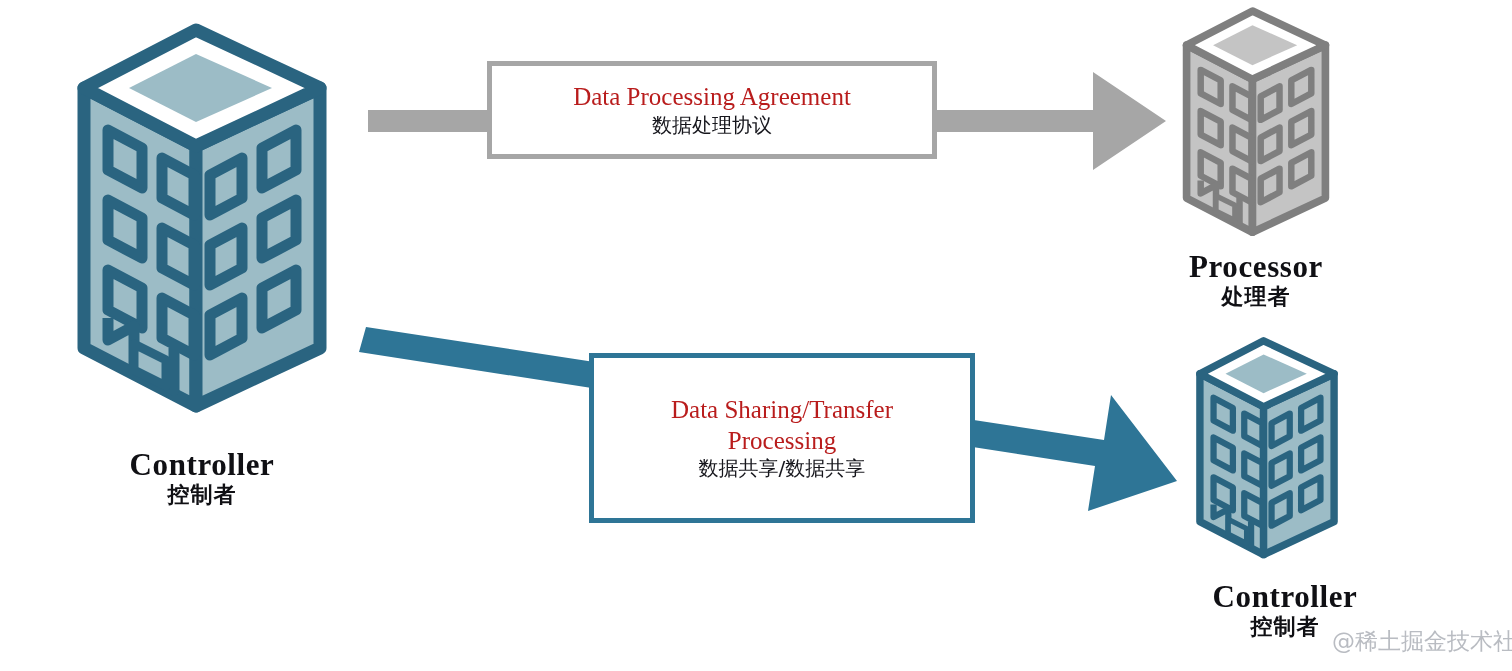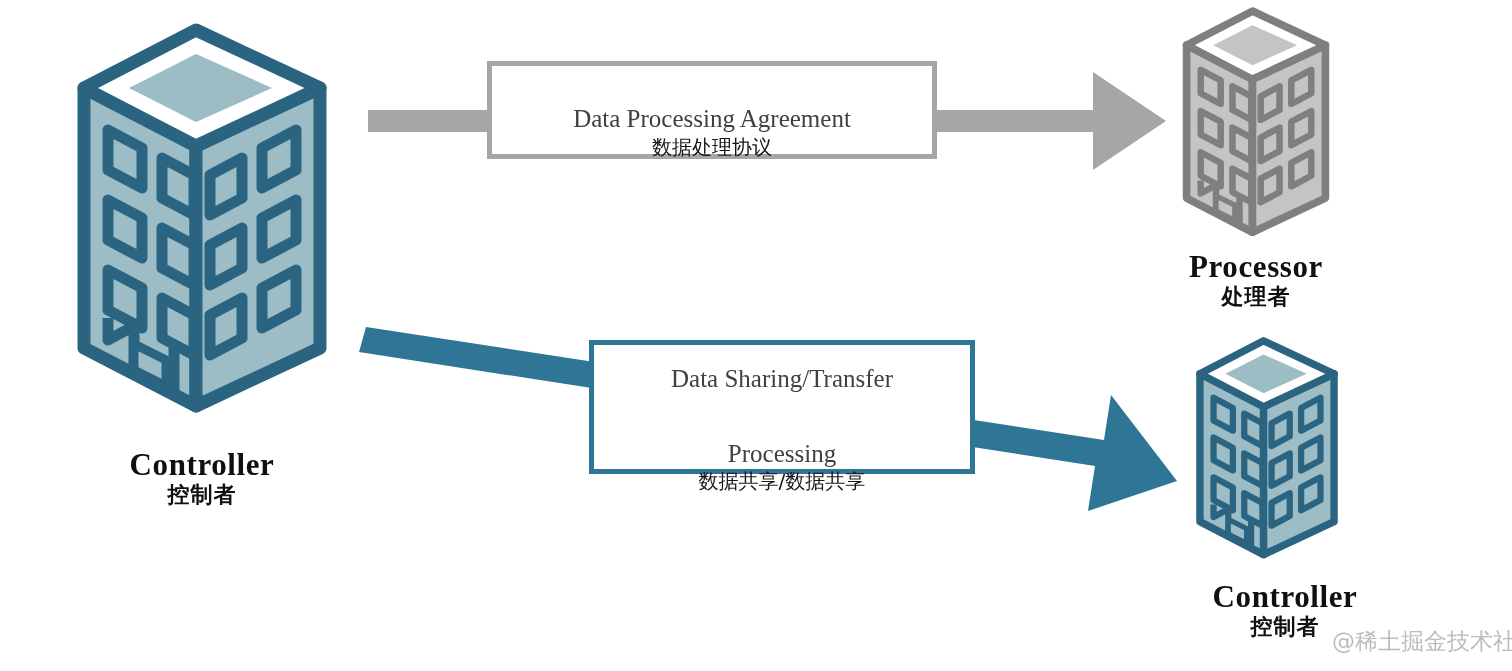--- a/index.html
+++ b/index.html
@@ -59,43 +59,42 @@
     display: flex;
     align-items: center;
     justify-content: center;
     text-align: center;
     z-index: 3;
   }
   .textbox .line-en {
     display: block;
     font-family: "Liberation Serif", serif;
     font-size: 25px;
-    color: #404040;
+    color: #b91c1c;
     line-height: 1.22;
-    margin-top: 44px;
   }
   .textbox .line-zh {
     display: block;
     font-family: "DejaVu Sans", sans-serif;
     font-size: 20px;
     color: #16161c;
     line-height: 1.25;
   }
   #box-dpa {
     left: 487px;
     top: 61px;
     width: 450px;
     height: 98px;
     border: 5px solid #a6a6a6;
   }
   #box-dsa {
     left: 589px;
-    top: 340px;
+    top: 353px;
     width: 386px;
-    height: 134px;
+    height: 170px;
     border: 5px solid #2e7596;
     text-align: center;
   }
   .watermark {
     position: absolute;
     left: 1332px;
     top: 626px;
     font-family: "DejaVu Sans", sans-serif;
     font-size: 23px;
     color: #b9bcc2;

